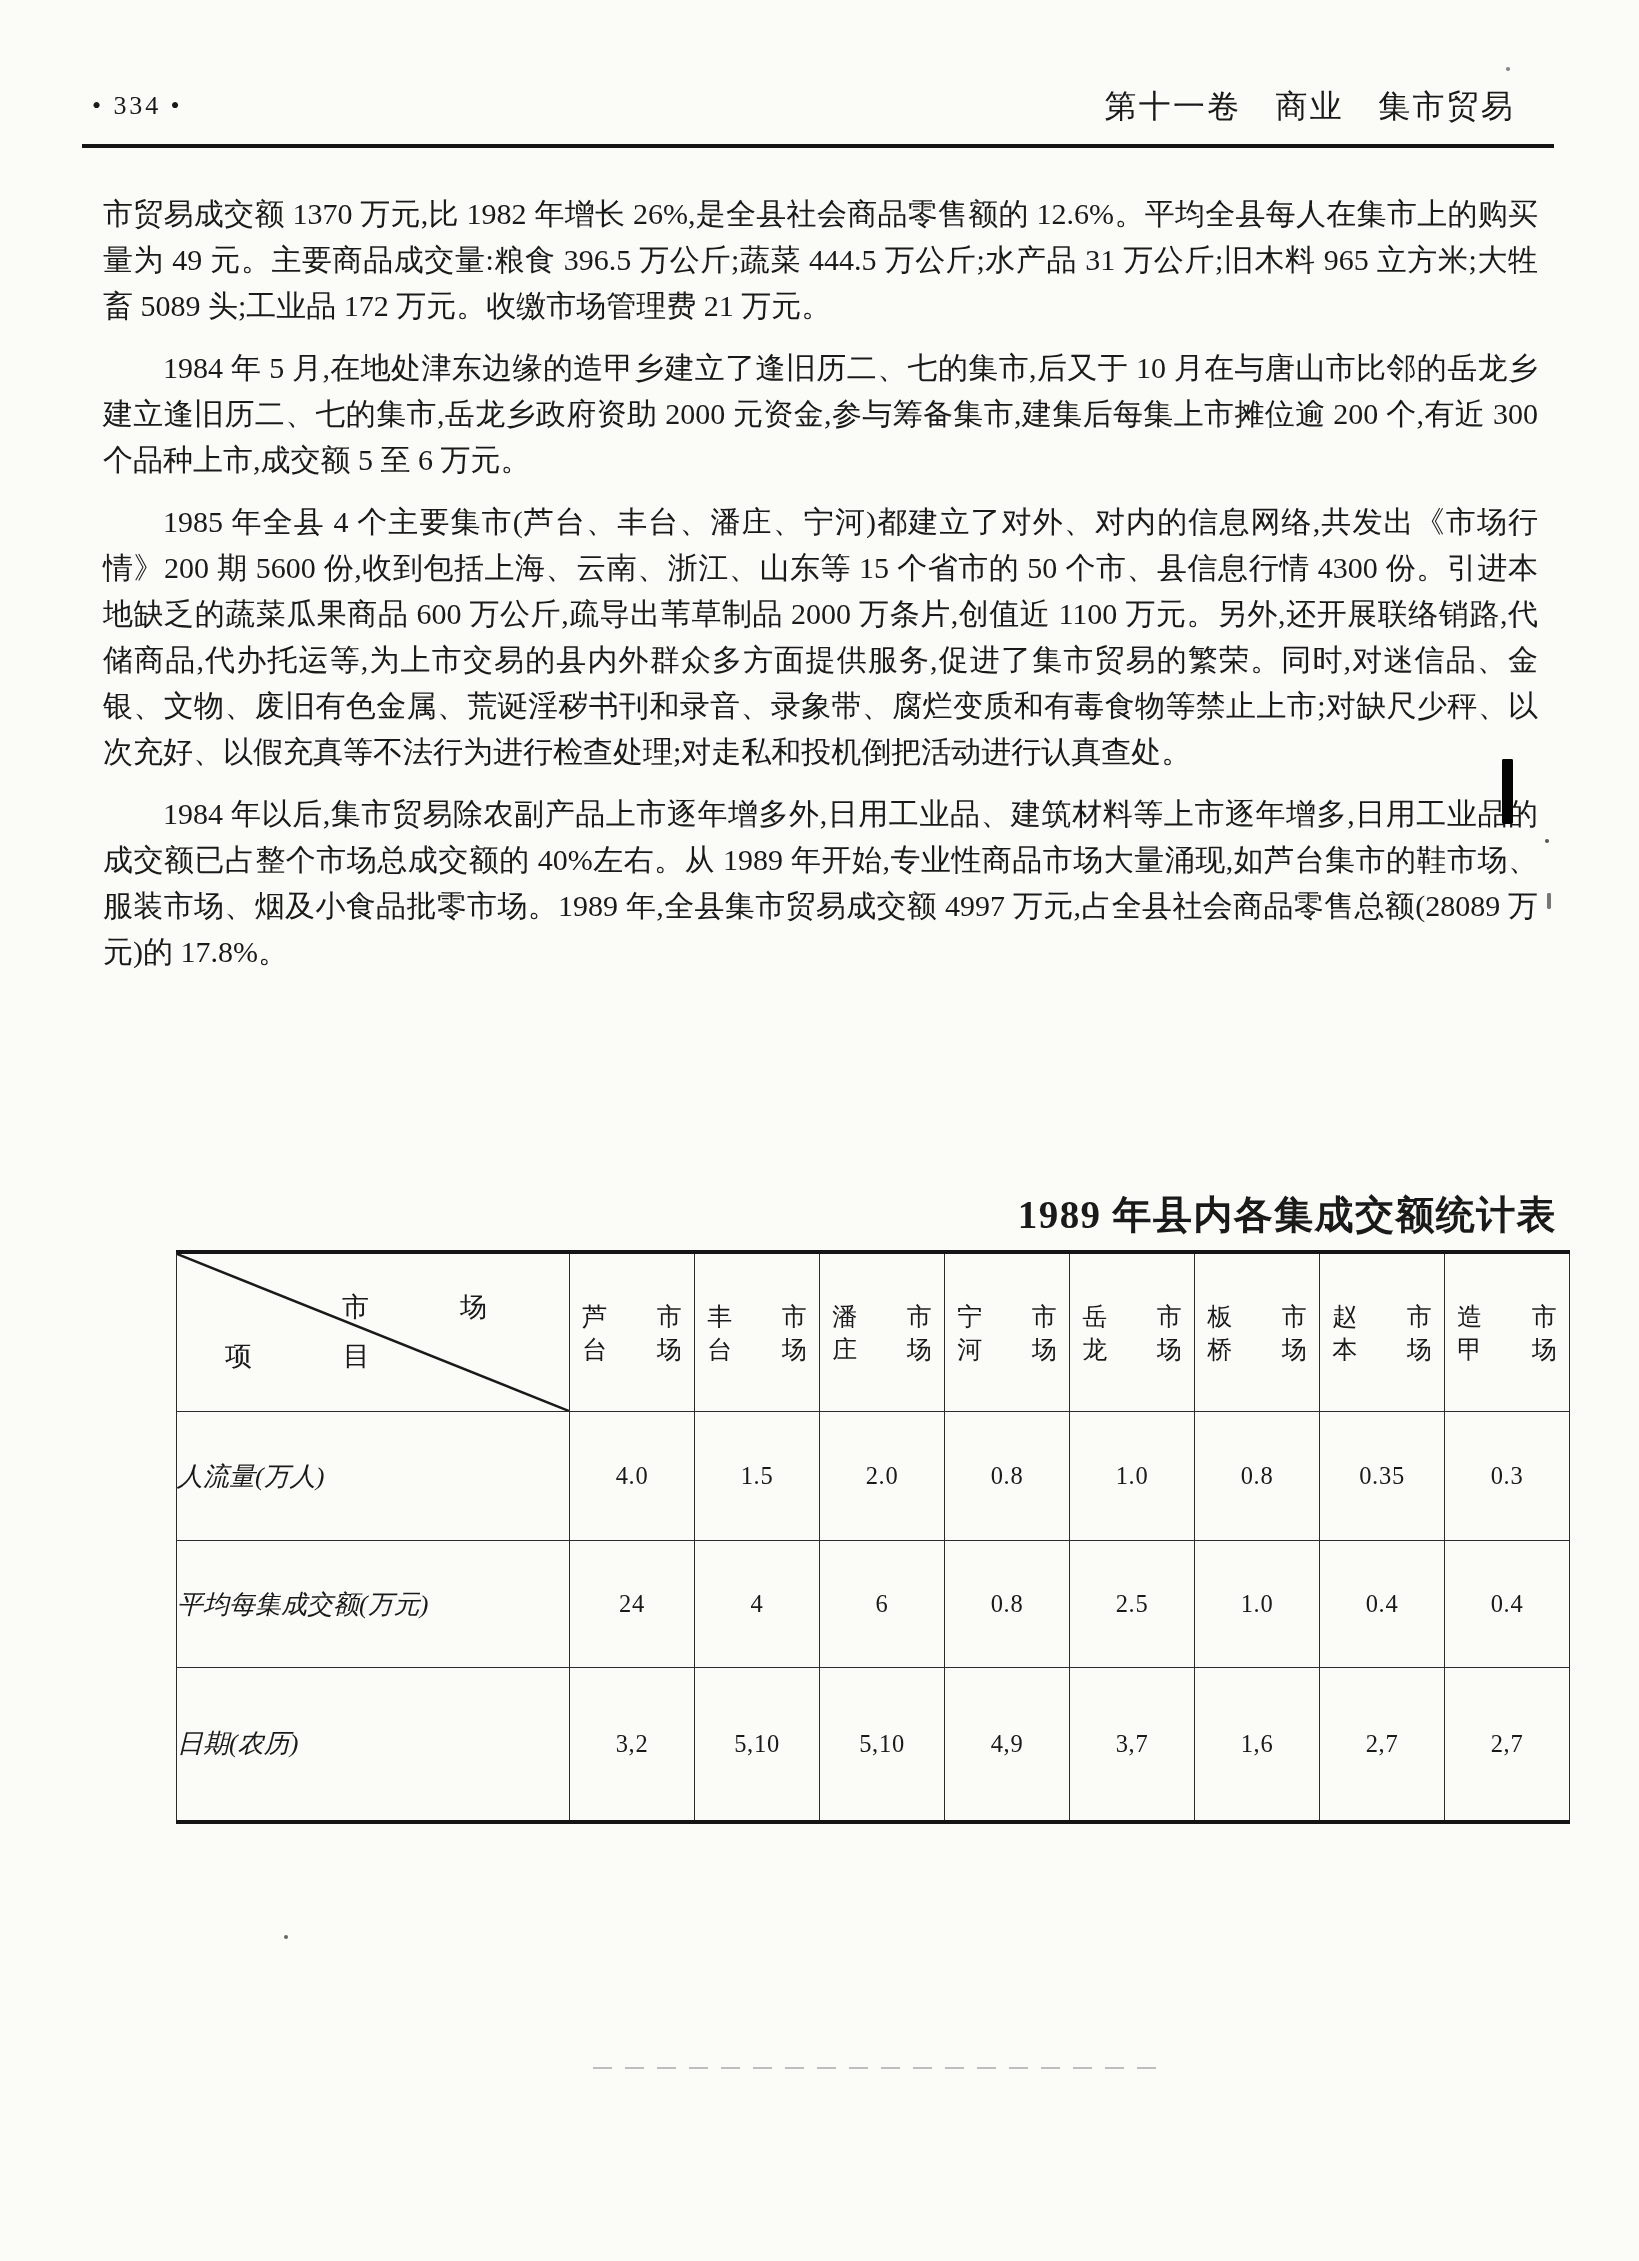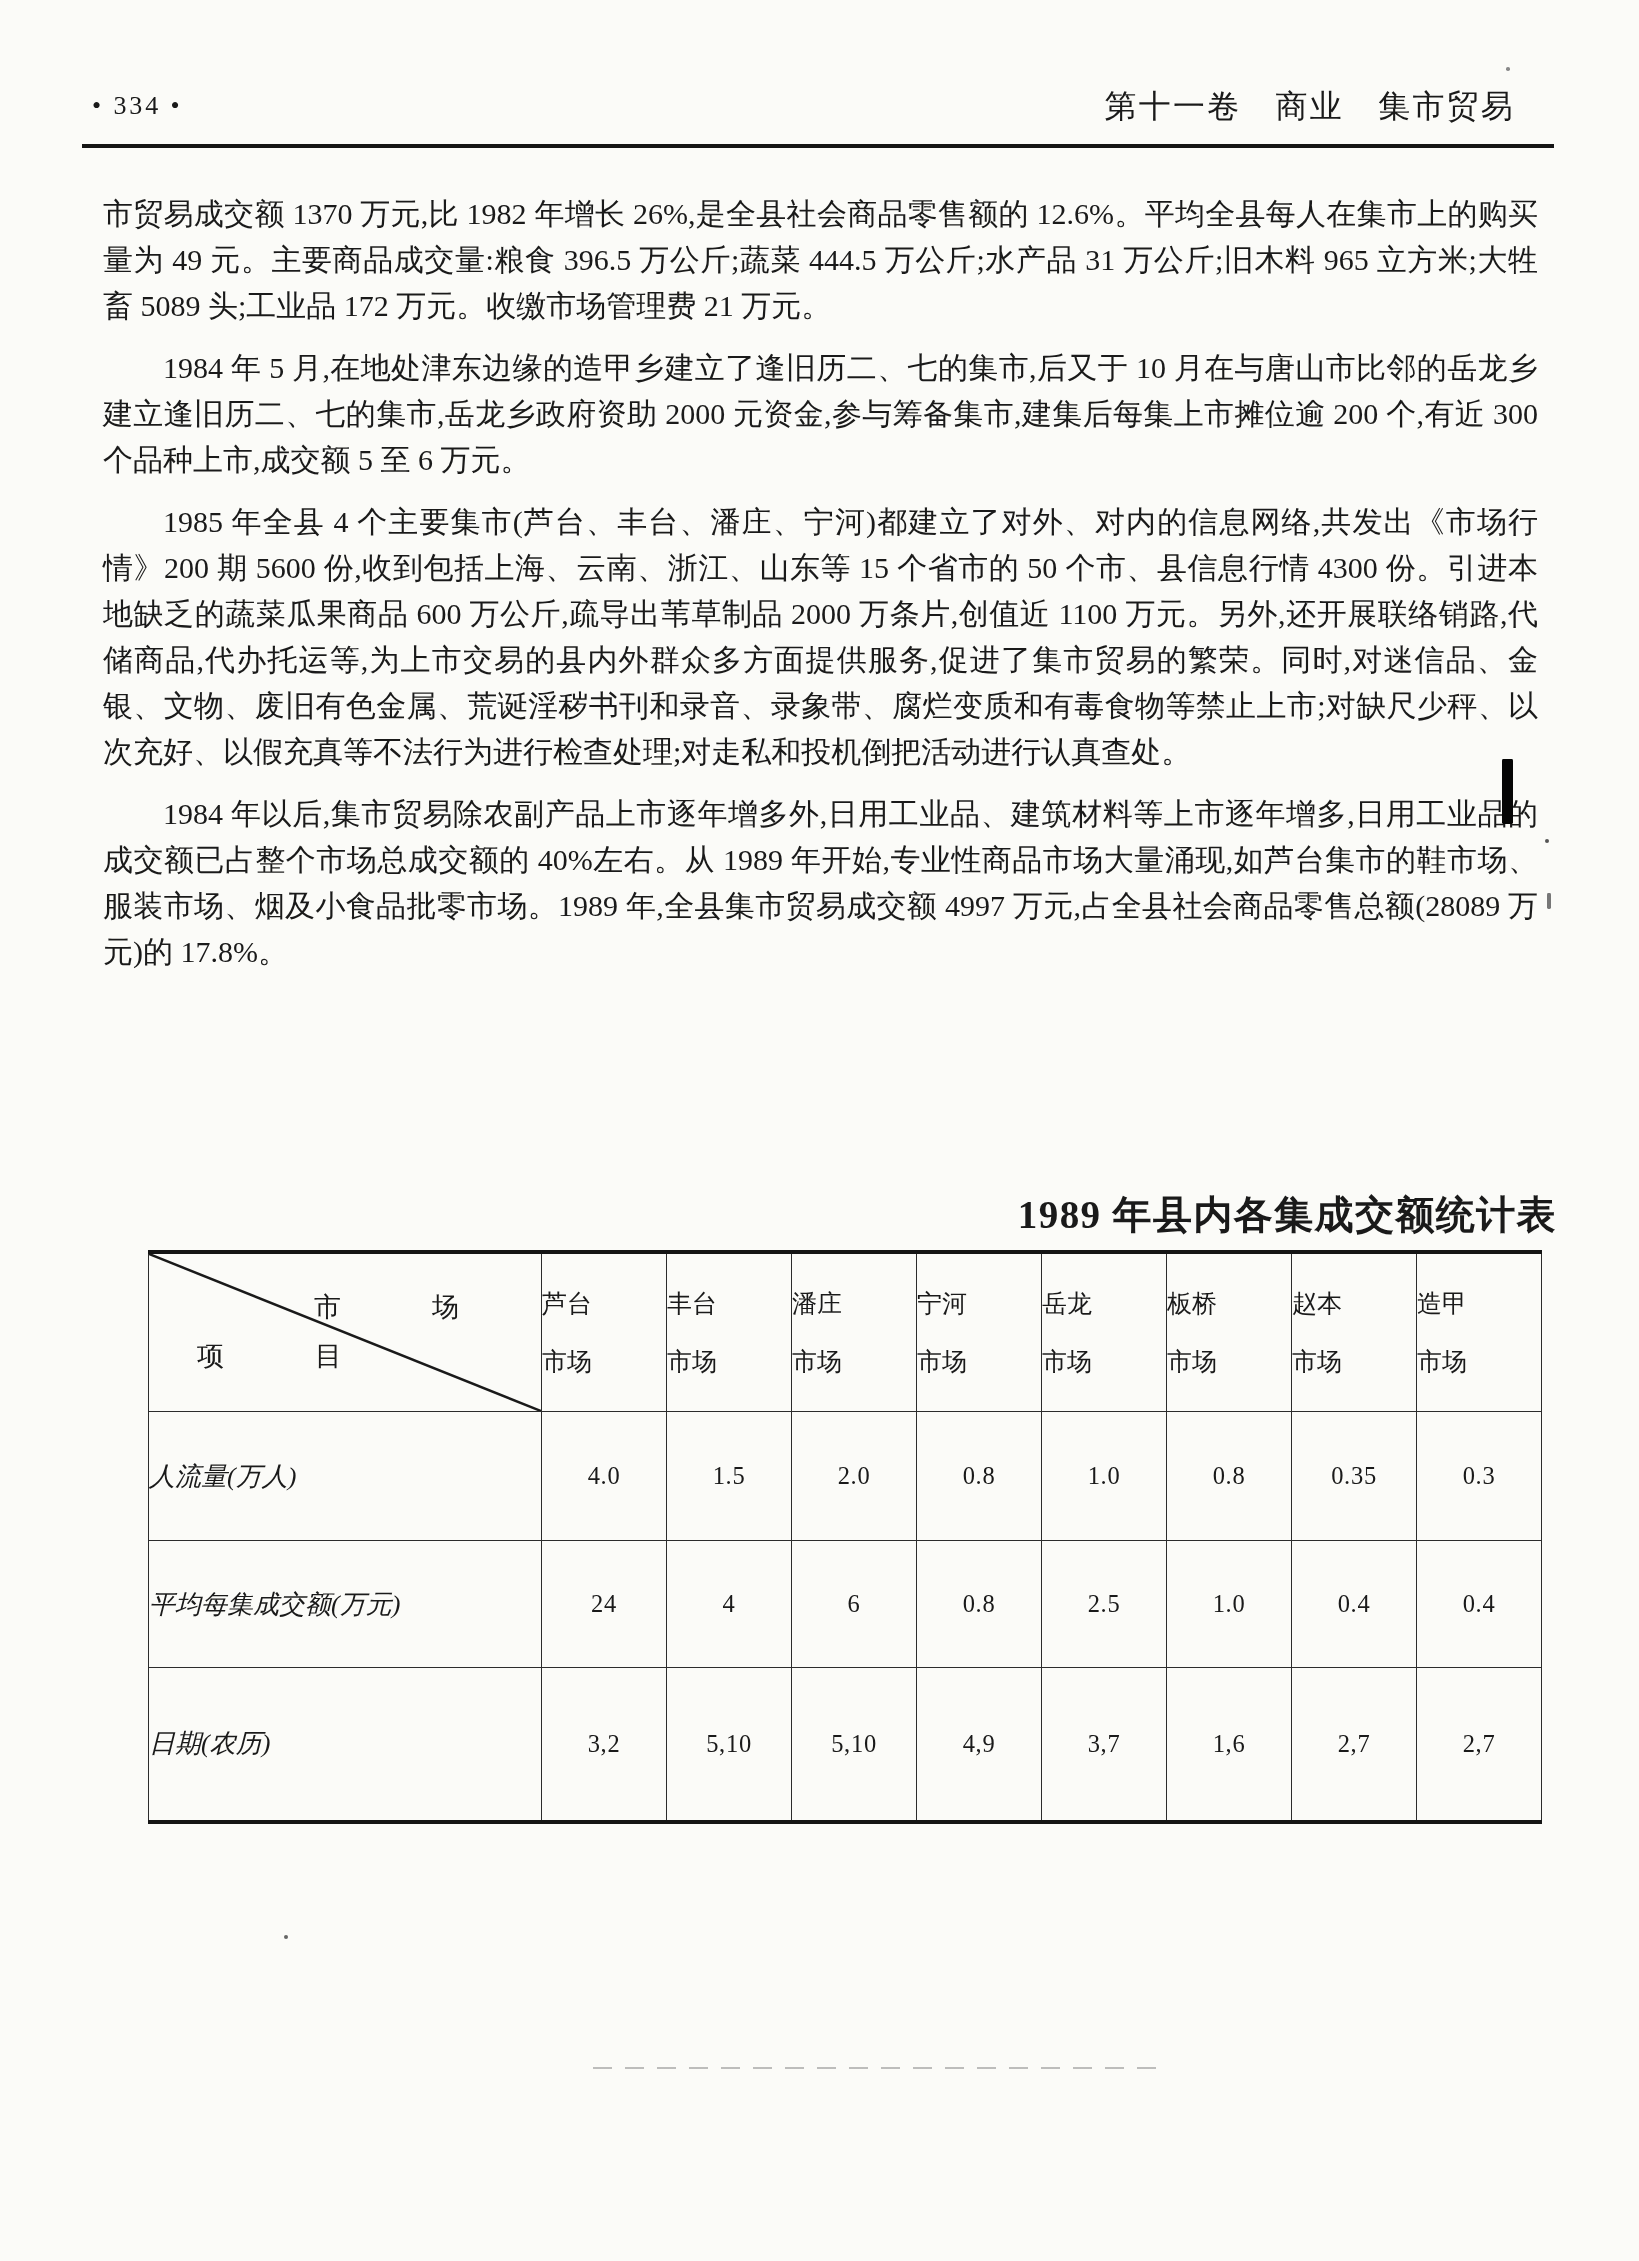--- a/index.html
+++ b/index.html
@@ -23,39 +23,39 @@
   }
   .body-text p { margin: 16px; }
   .body-text p.indent { text-indent: 2em; }
 
   .table-title {
     position: absolute; top: 1188px; left: 164px; width: 1393px;
     text-align: right; font-size: 39px; font-weight: bold; letter-spacing: 1.4px;
   }
 
   table.market-table {
-    position: absolute; top: 1250px; left: 148px;
+    position: absolute; top: 1250px; left: 176px;
     width: 1393px; border-collapse: collapse; table-layout: fixed;
     border-top: 4.3px solid #151515; border-bottom: 4.3px solid #151515;
     border-left: 1.4px solid #2c2c2c; border-right: 1.4px solid #2c2c2c;
     font-size: 25px;
   }
   .market-table th, .market-table td {
     border: 1.4px solid #2c2c2c; padding: 0; font-weight: normal;
   }
   .market-table col.c-first { width: 393px; }
   .market-table col.c-mkt { width: 125px; }
 
   .corner-cell { position: relative; height: 157px; }
   .corner-cell svg { position: absolute; left: 0; top: 0; width: 100%; height: 100%; }
   .corner-top { position: absolute; right: 50px; top: 35px; font-size: 27px; letter-spacing: 32px; }
   .corner-bottom { position: absolute; left: 48px; bottom: 37px; font-size: 27px; letter-spacing: 32px; }
 
   .col-head { height: 157px; vertical-align: middle; text-align: center; font-size: 25px; }
-  .col-head .stack { display: flex; flex-direction: column; gap: 25px; align-items: flex-start; }
+  .col-head .stack { display: flex; flex-direction: row; gap: 25px; align-items: flex-start; }
 
   .row-label { text-align: left; padding-left: 26px; font-size: 26px; vertical-align: middle; font-style: italic; }
   .cell-val { text-align: center; vertical-align: middle; font-size: 24.5px; letter-spacing: 0.7px; }
   tr.r1 { height: 129px; } tr.r2 { height: 127px; } tr.r3 { height: 154px; }
 
   .ink-bar { position: absolute; left: 1502px; top: 759px; width: 10.8px; height: 65px; background: #050505; border-radius: 1.4px; }
   .speck-1 { position: absolute; left: 1545px; top: 839px; width: 4.3px; height: 4.3px; background: #555; border-radius: 50%; }
   .speck-2 { position: absolute; left: 1547px; top: 893px; width: 3.6px; height: 16px; background: #777; border-radius: 1.4px; }
   .speck-3 { position: absolute; left: 284px; top: 1935px; width: 4.3px; height: 4.3px; background: #666; border-radius: 50%; }
   .speck-4 { position: absolute; left: 1506px; top: 67px; width: 3.6px; height: 3.6px; background: #888; border-radius: 50%; }

